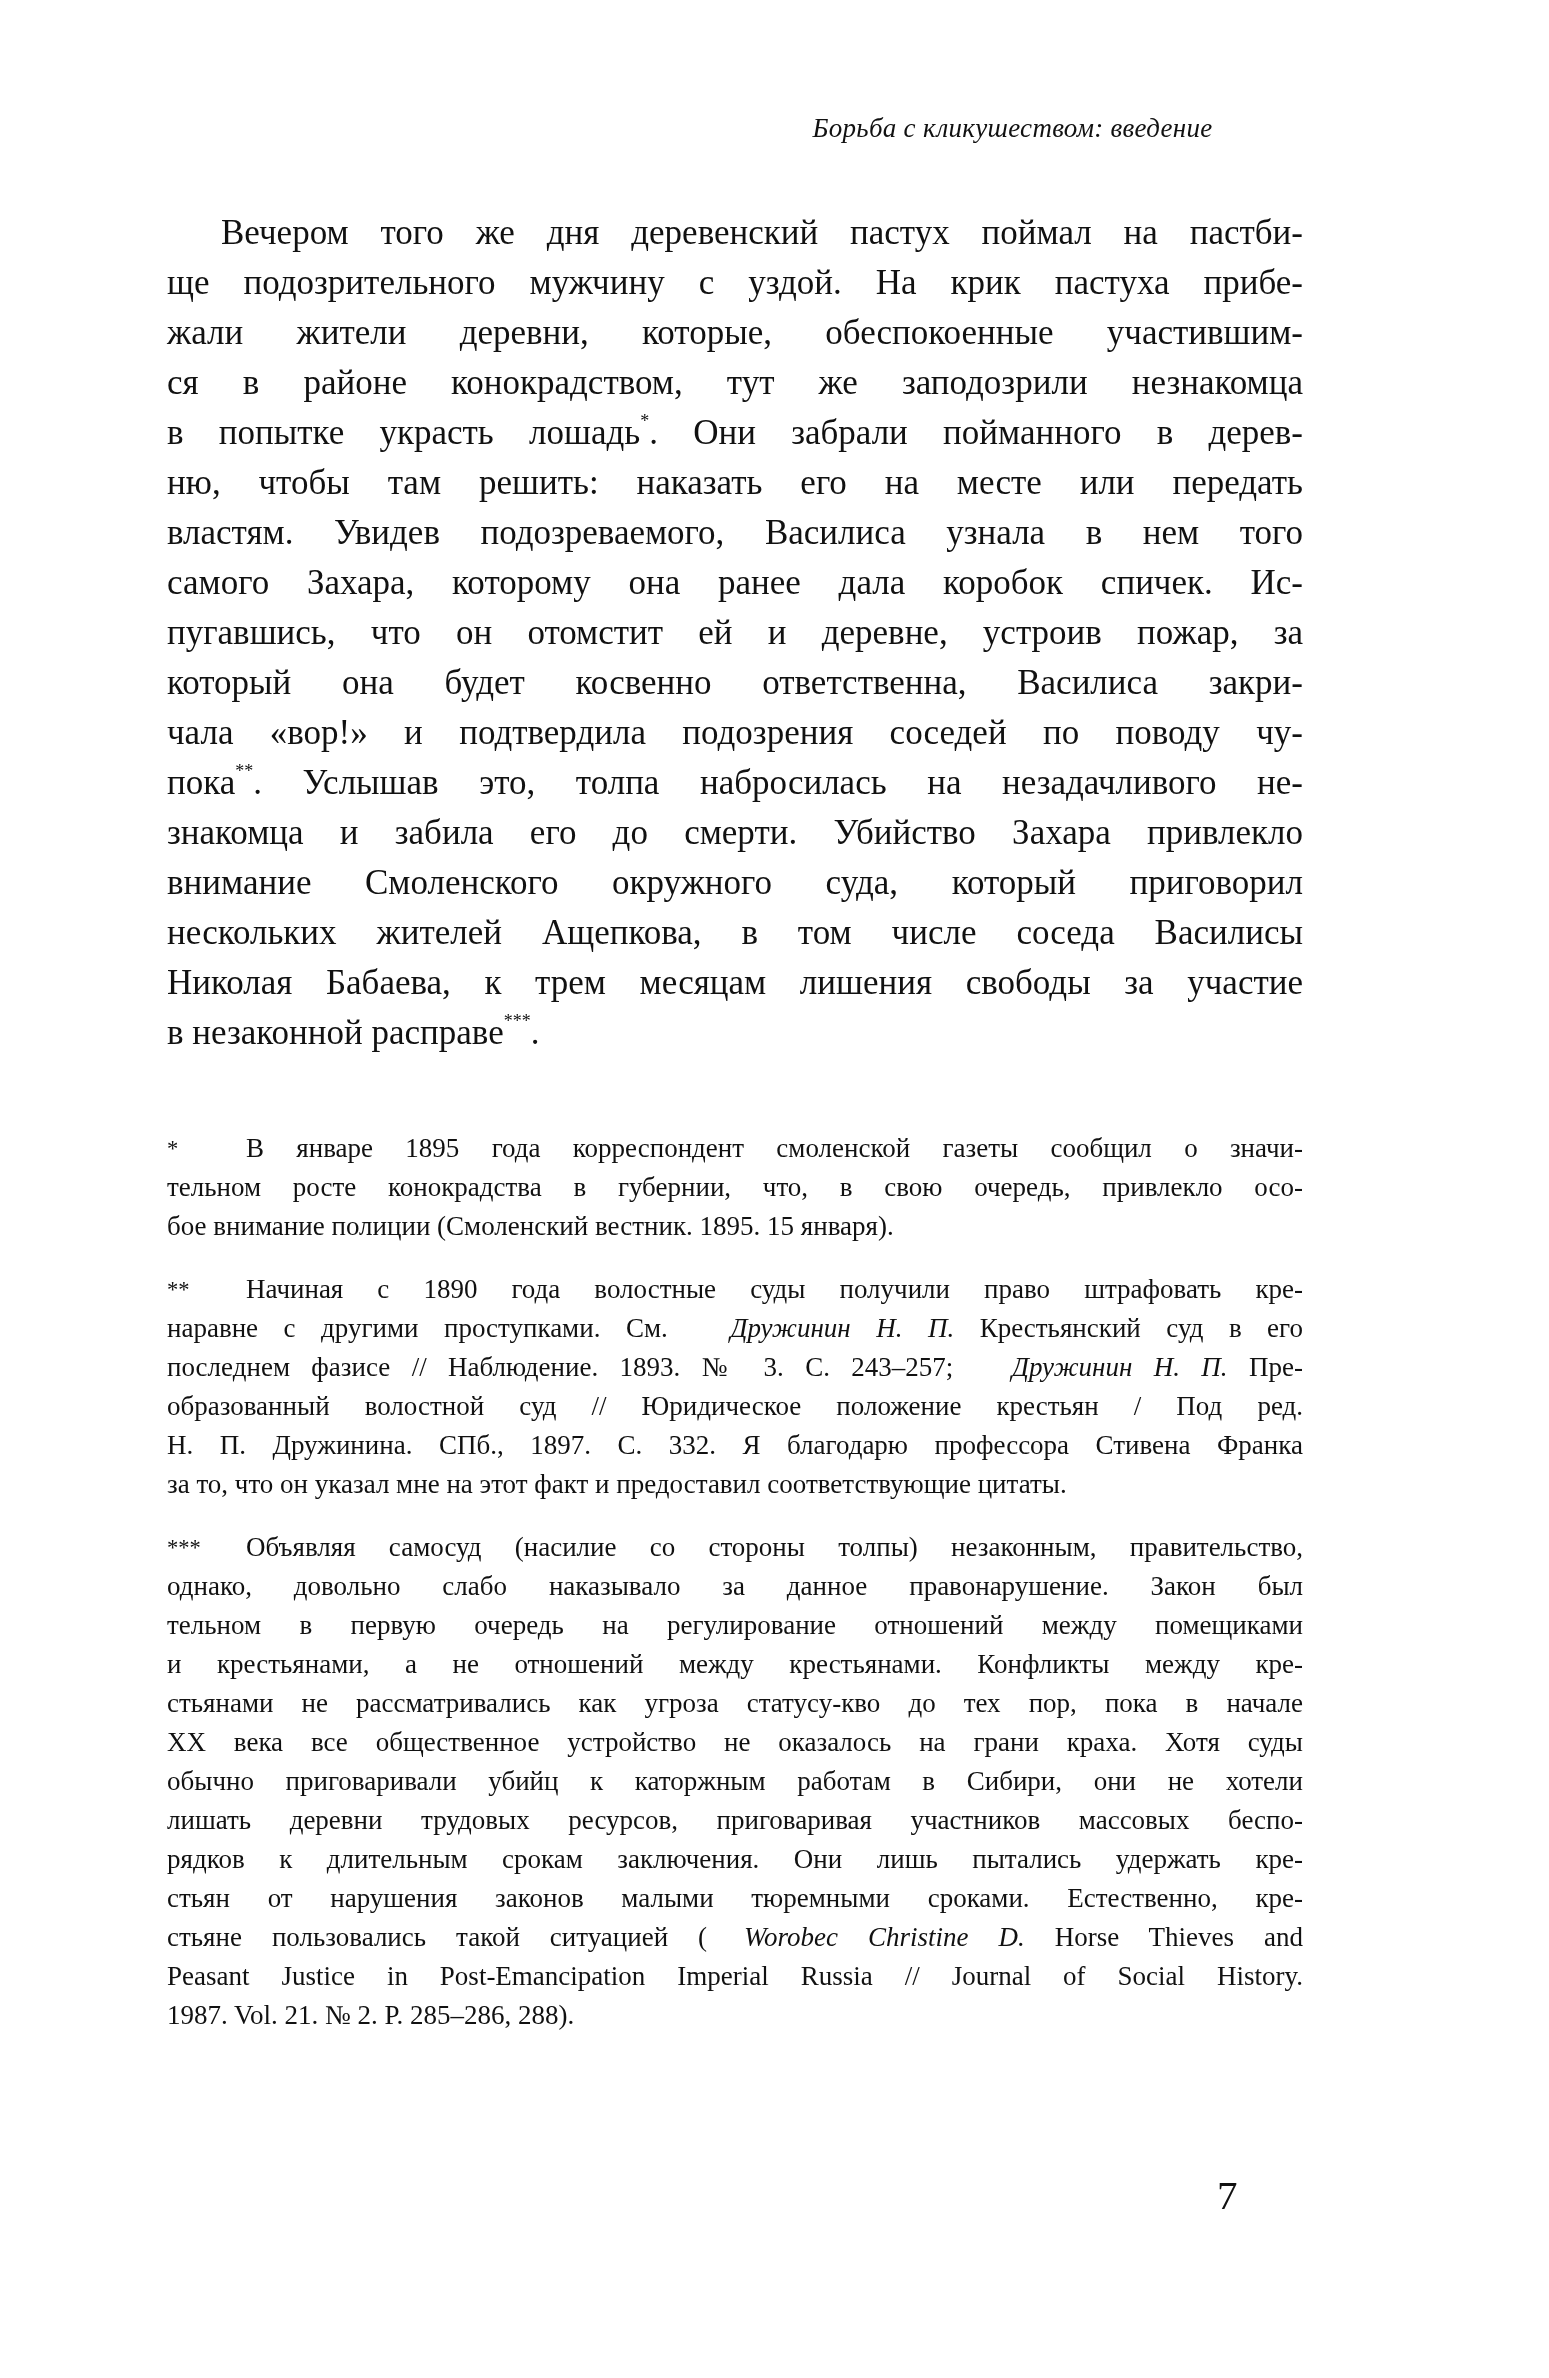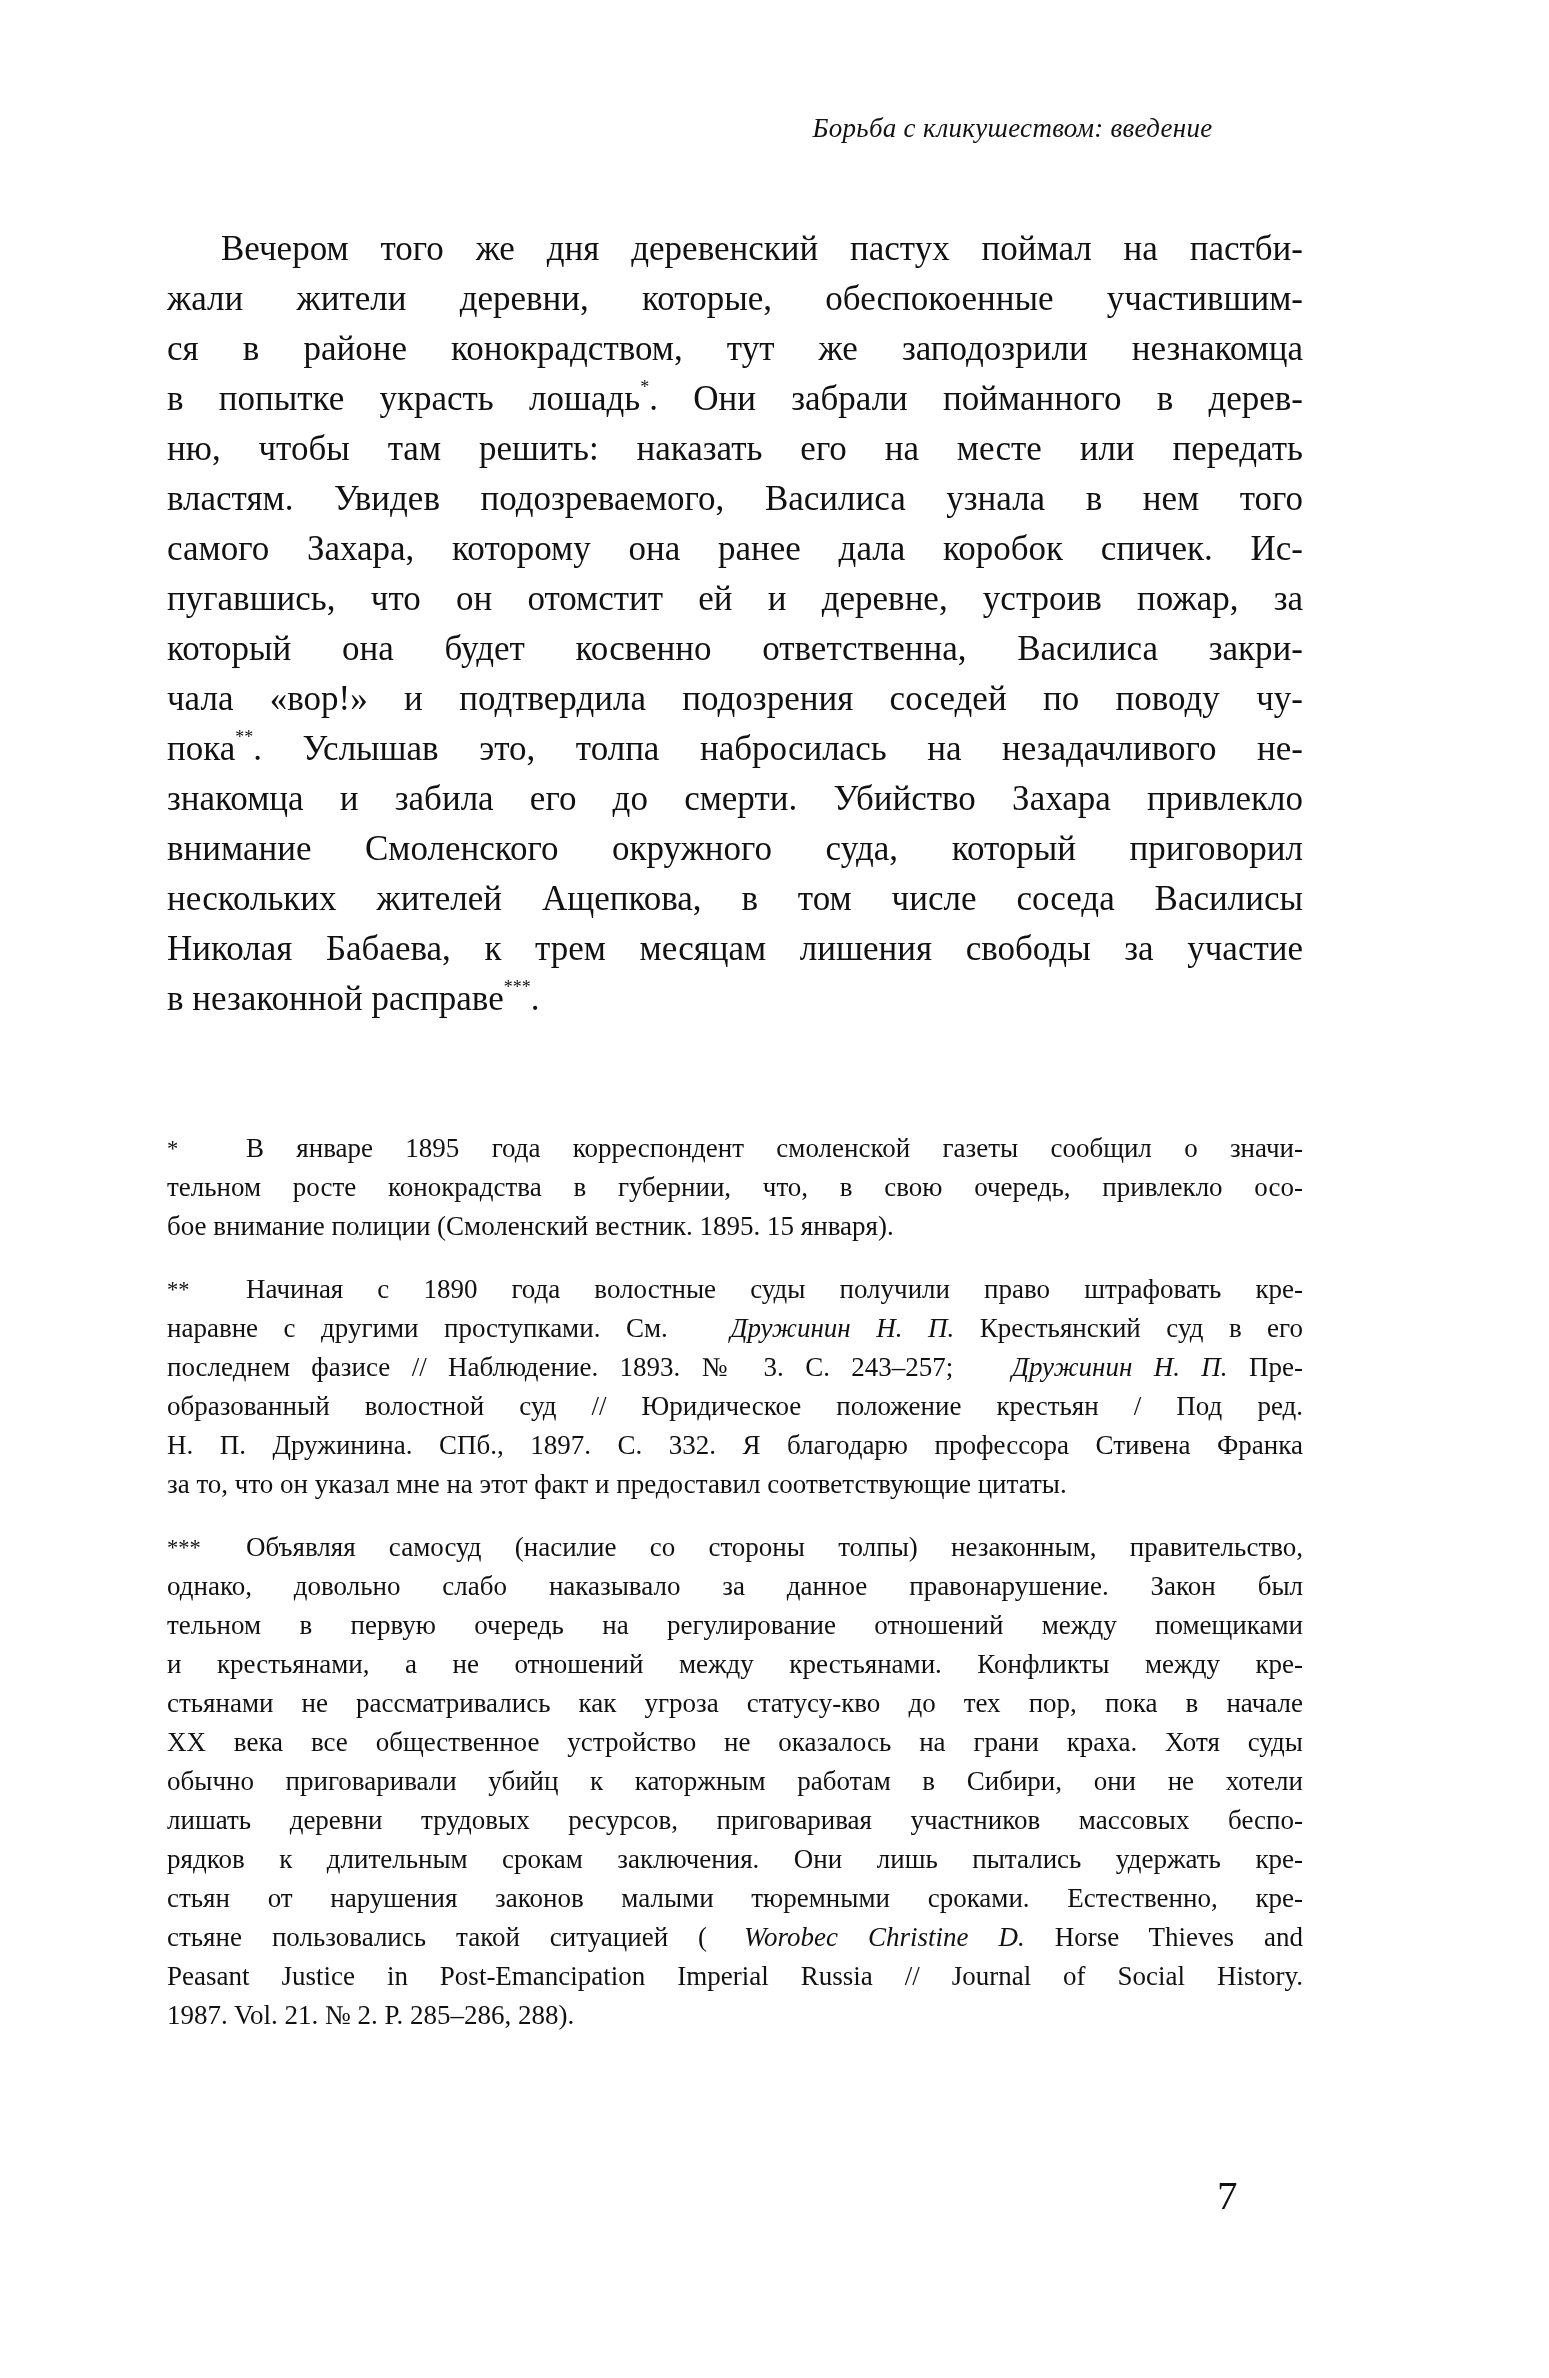--- a/index.html
+++ b/index.html
@@ -1,18 +1,18 @@
 <!DOCTYPE html>
 <html style="font-size:15px"><head>
 <meta charset="utf-8">
 <style>
   html, body { margin: 0; padding: 0; background: #ffffff; }
   body { width: 1550px; height: 2379px; position: relative; overflow: hidden; color: #111111; font-family: "Liberation Serif", "DejaVu Serif", serif; }
   .running-head { position: absolute; left: 785px; top: 111px; width: 455px; font-size: 27px; font-style: italic; line-height: 34px; white-space: nowrap; text-align: center; letter-spacing: 0.3px; }
-  .body-text { position: absolute; left: 167px; top: 224px; width: 1136px; font-size: 35px; }
+  .body-text { position: absolute; left: 167px; top: 208px; width: 1136px; font-size: 35px; }
   .line { display: block; height: 50px; line-height: 50px; text-align: justify; text-align-last: justify; white-space: nowrap; overflow: visible; }
   .line.last { text-align-last: left; }
   .line.indent { padding-left: 54px; }
   .line > span.j { display: block; width: 100%; text-align: justify; text-align-last: justify; white-space: normal; }
   .line.last > span.j { text-align-last: left; }
   sup.fnref { font-size: 18px; vertical-align: top; line-height: 1; position: relative; top: 3.7px; }
   .footnotes { position: absolute; left: 167px; top: 1129px; width: 1136px; font-size: 27px; }
   .fn { margin-bottom: 24px; }
   .fn .line { height: 39px; line-height: 39px; }
   .fn-first { position: relative; }
@@ -24,20 +24,23 @@
   .page-number { position: absolute; left: 1217px; top: 2172px; font-size: 41px; line-height: 47px; }
 </style>
 </head>
 <body>
 
 <div class="running-head">Борьба с кликушеством: введение</div>
 
 <div class="body-text">
   <div class="line indent">
       <span class="j">Вечером того же дня деревенский пастух поймал на пастби-</span>
+    </div>
+  <div class="line">
+      <span class="j">ще подозрительного мужчину с уздой. На крик пастуха прибе-</span>
     </div>
   <div class="line">
       <span class="j">жали жители деревни, которые, обеспокоенные участившим-</span>
     </div>
   <div class="line">
       <span class="j">ся в районе конокрадством, тут же заподозрили незнакомца</span>
     </div>
   <div class="line">
       <span class="j"><span>в попытке украсть лошадь</span><sup class="fnref">*</sup><span>. Они забрали пойманного в дерев-</span></span>
     </div>

